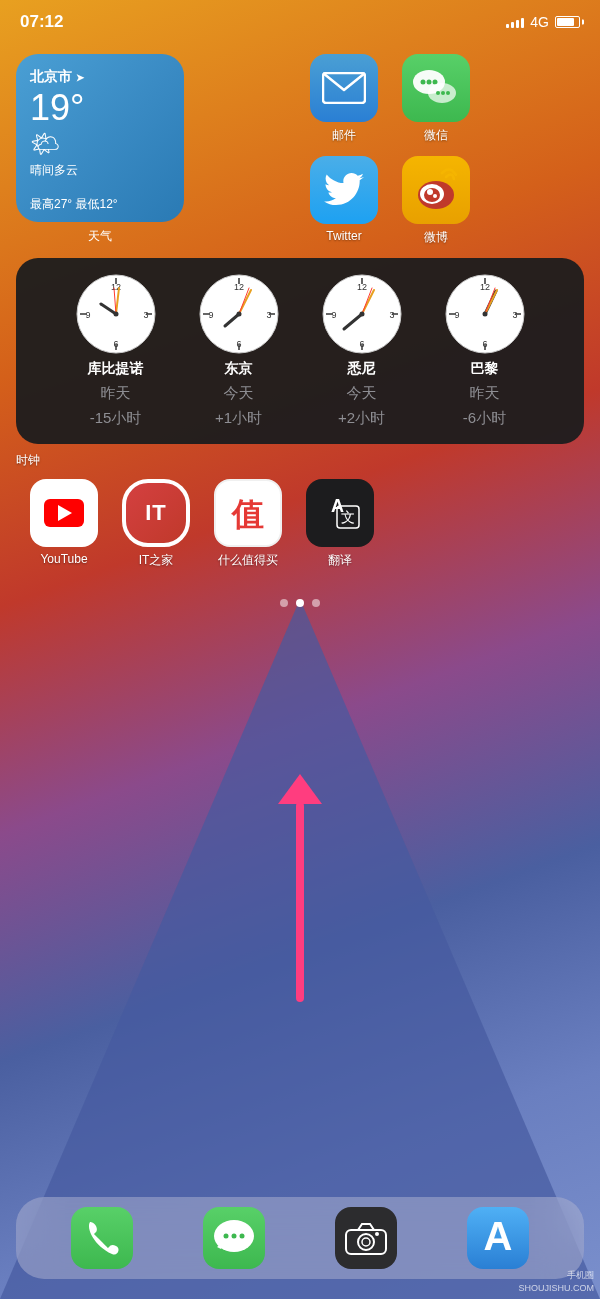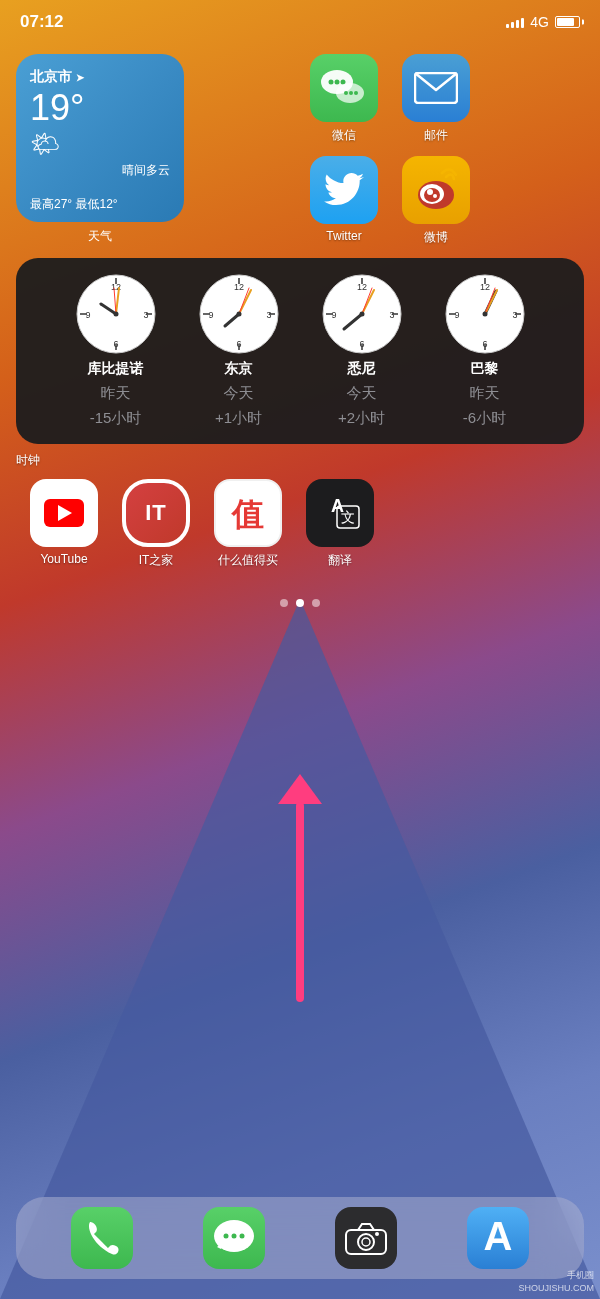--- a/index.html
+++ b/index.html
@@ -143,21 +143,20 @@
       line-height: 1;
       margin: 4px 0;
     }
     .weather-icon {
       font-size: 24px;
       margin: 2px 0;
     }
     .weather-desc {
       font-size: 12px;
       margin-top: 4px;
-      text-align: right;
     }
     .weather-range {
       font-size: 12px;
       margin-top: 17px;
     }
     .weather-label {
       text-align: center;
       color: white;
       font-size: 12px;
       margin-top: 6px;
@@ -449,44 +448,44 @@
           <span>最高27°</span>
           <span>最低12°</span>
         </div>
       </div>
       <div class="weather-label">天气</div>
     </div>
 
     <div class="right-apps">
 
       <div class="app-row">
+        <div class="app-icon-wrap">
+          <div class="app-icon mail-icon">
+            <svg width="44" height="32" viewBox="0 0 44 32">
+              <rect x="1" y="1" width="42" height="30" rx="3" fill="none" stroke="white" stroke-width="2.5"></rect>
+              <polyline points="1,1 22,18 43,1" fill="none" stroke="white" stroke-width="2.5" stroke-linejoin="round"></polyline>
+            </svg>
+          </div>
+          <span class="app-label">邮件</span>
+        </div>
         <div class="app-icon-wrap">
           <div class="app-icon wechat-icon">
             <svg width="52" height="42" viewBox="0 0 52 42">
 
               <ellipse cx="19" cy="15" rx="16" ry="12" fill="white" opacity="0.95"></ellipse>
               <circle cx="13" cy="15" r="2.5" fill="#3db84f"></circle>
               <circle cx="19" cy="15" r="2.5" fill="#3db84f"></circle>
               <circle cx="25" cy="15" r="2.5" fill="#3db84f"></circle>
               <ellipse cx="32" cy="26" rx="14" ry="10" fill="white" opacity="0.7"></ellipse>
               <circle cx="28" cy="26" r="2" fill="#3db84f"></circle>
               <circle cx="33" cy="26" r="2" fill="#3db84f"></circle>
               <circle cx="38" cy="26" r="2" fill="#3db84f"></circle>
             </svg>
           </div>
           <span class="app-label">微信</span>
-        </div>
-        <div class="app-icon-wrap">
-          <div class="app-icon mail-icon">
-            <svg width="44" height="32" viewBox="0 0 44 32">
-              <rect x="1" y="1" width="42" height="30" rx="3" fill="none" stroke="white" stroke-width="2.5"></rect>
-              <polyline points="1,1 22,18 43,1" fill="none" stroke="white" stroke-width="2.5" stroke-linejoin="round"></polyline>
-            </svg>
-          </div>
-          <span class="app-label">邮件</span>
         </div>
       </div>
 
       <div class="app-row">
         <div class="app-icon-wrap">
           <div class="app-icon twitter-icon">
             <svg width="40" height="34" viewBox="0 0 40 34">
               <path d="M40 4c-1.5 .7-3 1.1-4.7 1.3 1.7-1 3-2.7 3.6-4.6-1.6.9-3.3 1.6-5.2 2C32.1 1 29.9 0 27.5 0c-4.5 0-8.2 3.7-8.2 8.2 0 .6.1 1.3.2 1.9C12.7 9.7 6.7 6.4 2.7 1.4c-.7 1.2-1.1 2.6-1.1 4 0 2.8 1.4 5.3 3.6 6.8-1.3 0-2.6-.4-3.7-1v.1c0 4 2.8 7.3 6.5 8-.7.2-1.4.3-2.1.3-.5 0-1 0-1.5-.1 1 3.2 4 5.5 7.5 5.6-2.7 2.1-6.2 3.4-9.9 3.4-.6 0-1.3 0-1.9-.1C3.6 30.9 7.7 32 12 32c15.3 0 23.7-12.7 23.7-23.7v-1.1C37.5 6 38.9 5.1 40 4z" fill="white"></path>
             </svg>
           </div>

